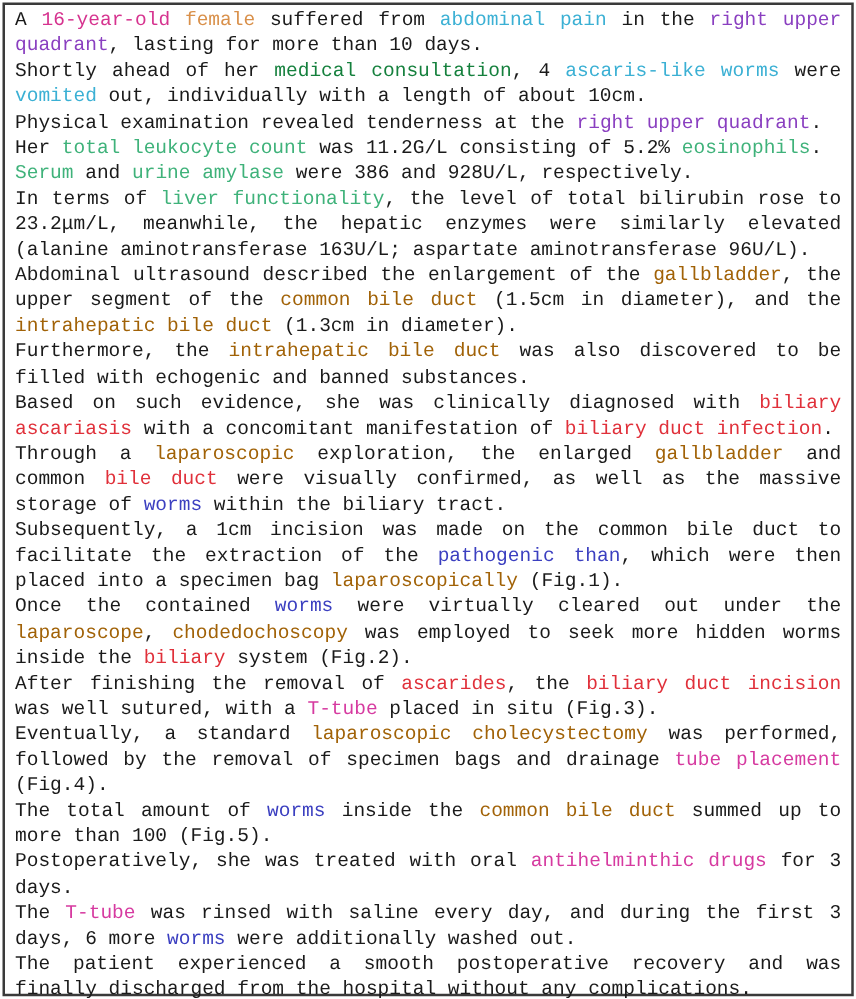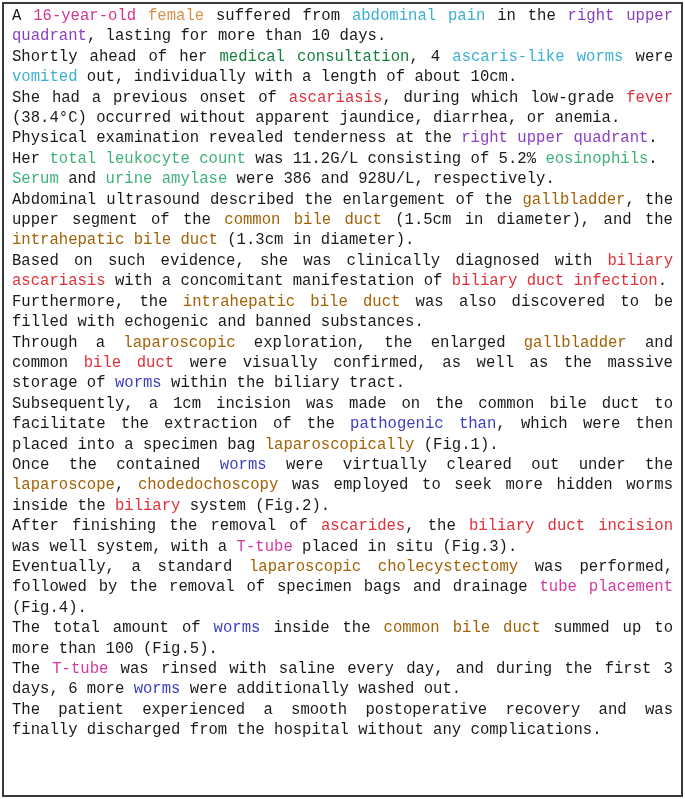--- a/index.html
+++ b/index.html
@@ -31,29 +31,30 @@
     .c-blue    { color: #3b3fc0; }
     .c-pink    { color: #d63aa0; }
   </style>
 </head>
 <body>
 
 <div class="frame">
   <div class="content" id="content">
       <p class="para"><span class="seg">A </span><span class="seg c-magenta">16-year-old</span><span class="seg"> </span><span class="seg c-orange">female</span><span class="seg"> suffered from </span><span class="seg c-cyan">abdominal pain</span><span class="seg"> in the </span><span class="seg c-purple">right upper quadrant</span><span class="seg">, lasting for more than 10 days.</span></p>
       <p class="para"><span class="seg">Shortly ahead of her </span><span class="seg c-yellow">medical consultation</span><span class="seg">, 4 </span><span class="seg c-cyan">ascaris-like worms</span><span class="seg"> were </span><span class="seg c-cyan">vomited</span><span class="seg"> out, individually with a length of about 10cm.</span></p>
-      <p class="para"><span class="seg">She had a previous onset of </span><span class="seg c-red">ascariasis</span><span class="seg">, during which low-grade </span><span class="seg c-red">fever</span><span class="seg"> (38.4°C) occurred without apparent jaundice, diarrhea, or anemia.</span></p>
       <p class="para"><span class="seg">Physical examination revealed tenderness at the </span><span class="seg c-purple">right upper quadrant</span><span class="seg">.</span></p>
       <p class="para"><span class="seg">Her </span><span class="seg c-green">total leukocyte count</span><span class="seg"> was 11.2G/L consisting of 5.2% </span><span class="seg c-green">eosinophils</span><span class="seg">.</span></p>
       <p class="para"><span class="seg c-green">Serum</span><span class="seg"> and </span><span class="seg c-green">urine amylase</span><span class="seg"> were 386 and 928U/L, respectively.</span></p>
+      <p class="para"><span class="seg">In terms of </span><span class="seg c-green">liver functionality</span><span class="seg">, the level of total bilirubin rose to 23.2μm/L, meanwhile, the hepatic enzymes were similarly elevated (alanine aminotransferase 163U/L; aspartate aminotransferase 96U/L).</span></p>
       <p class="para"><span class="seg">Abdominal ultrasound described the enlargement of the </span><span class="seg c-violet">gallbladder</span><span class="seg">, the upper segment of the </span><span class="seg c-violet">common bile duct</span><span class="seg"> (1.5cm in diameter), and the </span><span class="seg c-violet">intrahepatic bile duct</span><span class="seg"> (1.3cm in diameter).</span></p>
+      <p class="para"><span class="seg">Furthermore, the </span><span class="seg c-violet">intrahepatic bile duct</span><span class="seg"> was also discovered to be filled with echogenic and banned substances.</span></p>
       <p class="para"><span class="seg">Based on such evidence, she was clinically diagnosed with </span><span class="seg c-red">biliary ascariasis</span><span class="seg"> with a concomitant manifestation of </span><span class="seg c-red">biliary duct infection</span><span class="seg">.</span></p>
-      <p class="para"><span class="seg">Furthermore, the </span><span class="seg c-violet">intrahepatic bile duct</span><span class="seg"> was also discovered to be filled with echogenic and banned substances.</span></p>
       <p class="para"><span class="seg">Through a </span><span class="seg c-violet">laparoscopic</span><span class="seg"> exploration, the enlarged </span><span class="seg c-violet">gallbladder</span><span class="seg"> and common </span><span class="seg c-red">bile duct</span><span class="seg"> were visually confirmed, as well as the massive storage of </span><span class="seg c-blue">worms</span><span class="seg"> within the biliary tract.</span></p>
       <p class="para"><span class="seg">Subsequently, a 1cm incision was made on the common bile duct to facilitate the extraction of the </span><span class="seg c-blue">pathogenic than</span><span class="seg">, which were then placed into a specimen bag </span><span class="seg c-violet">laparoscopically</span><span class="seg"> (Fig.1).</span></p>
       <p class="para"><span class="seg">Once the contained </span><span class="seg c-blue">worms</span><span class="seg"> were virtually cleared out under the </span><span class="seg c-violet">laparoscope</span><span class="seg">, </span><span class="seg c-violet">chodedochoscopy</span><span class="seg"> was employed to seek more hidden worms inside the </span><span class="seg c-red">biliary</span><span class="seg"> system (Fig.2).</span></p>
-      <p class="para"><span class="seg">After finishing the removal of </span><span class="seg c-red">ascarides</span><span class="seg">, the </span><span class="seg c-red">biliary duct incision</span><span class="seg"> was well system, with a </span><span class="seg c-pink">T-tube</span><span class="seg"> placed in situ (Fig.3).</span></p>
+      <p class="para"><span class="seg">After finishing the removal of </span><span class="seg c-red">ascarides</span><span class="seg">, the </span><span class="seg c-red">biliary duct incision</span><span class="seg"> was well sutured, with a </span><span class="seg c-pink">T-tube</span><span class="seg"> placed in situ (Fig.3).</span></p>
       <p class="para"><span class="seg">Eventually, a standard </span><span class="seg c-violet">laparoscopic cholecystectomy</span><span class="seg"> was performed, followed by the removal of specimen bags and drainage </span><span class="seg c-pink">tube placement</span><span class="seg"> (Fig.4).</span></p>
       <p class="para"><span class="seg">The total amount of </span><span class="seg c-blue">worms</span><span class="seg"> inside the </span><span class="seg c-violet">common bile duct</span><span class="seg"> summed up to more than 100 (Fig.5).</span></p>
+      <p class="para"><span class="seg">Postoperatively, she was treated with oral </span><span class="seg c-pink">antihelminthic drugs</span><span class="seg"> for 3 days.</span></p>
       <p class="para"><span class="seg">The </span><span class="seg c-pink">T-tube</span><span class="seg"> was rinsed with saline every day, and during the first 3 days, 6 more </span><span class="seg c-blue">worms</span><span class="seg"> were additionally washed out.</span></p>
       <p class="para"><span class="seg">The patient experienced a smooth postoperative recovery and was finally discharged from the hospital without any complications.</span></p>
     </div>
 </div>
 
 </body></html>

